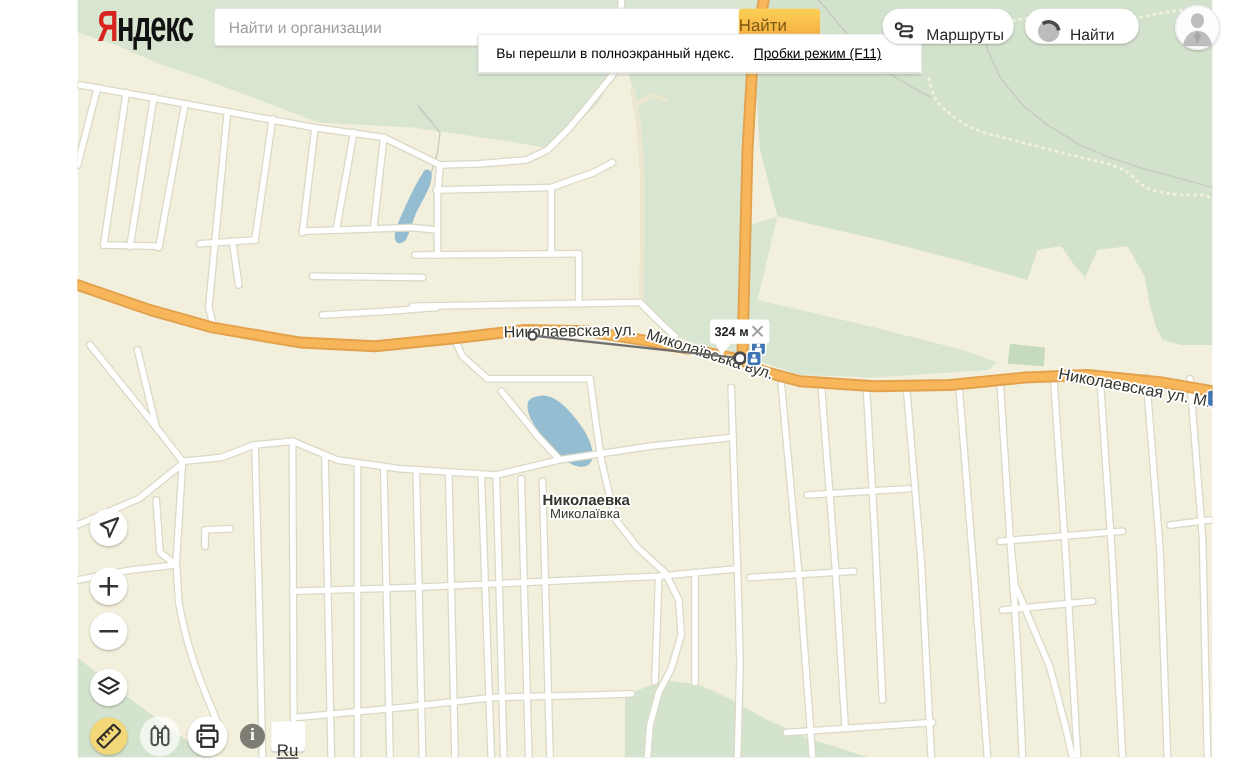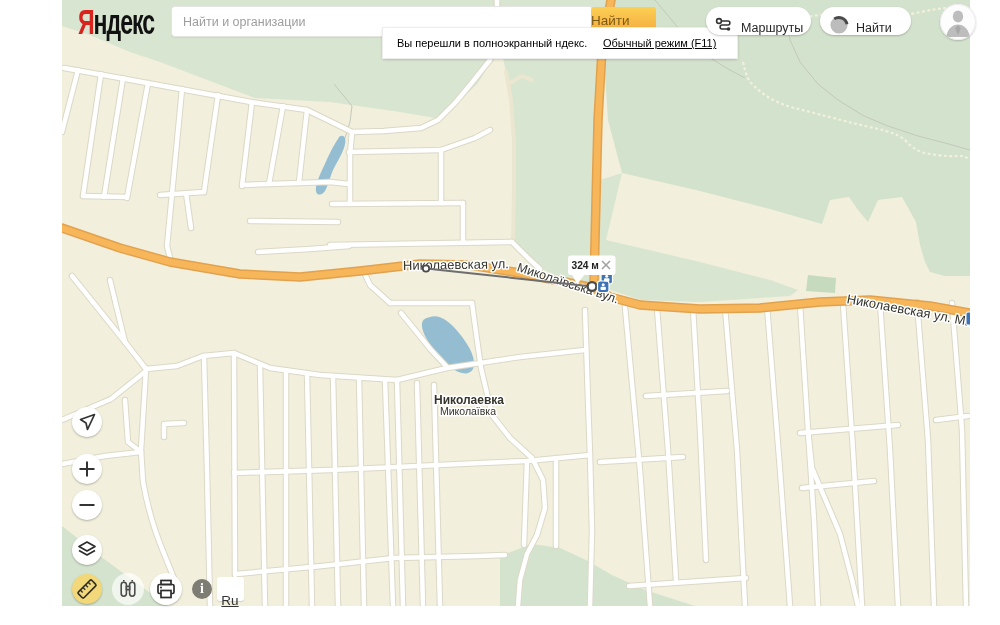--- a/index.html
+++ b/index.html
@@ -167,21 +167,21 @@
 
 <div id="searchbox" style="position:absolute;left:172px;top:7px;width:420px;height:29px;background:#fff;border-radius:2px;box-shadow:0 1px 2px rgba(0,0,0,.18);border:0;outline:1px solid #e4e4e0;">
   <div style="position:absolute;left:11px;top:8px;font-size:12.5px;color:#9d9d9d;">Найти и организации</div>
 </div>
 <div id="findbtn" style="position:absolute;left:591px;top:7px;width:65px;height:27px;border-radius:3px;background:linear-gradient(#fccf55,#f4a93c);">
   <div style="text-align:left;font-size:13.5px;color:#7c5a14;margin-top:6px;">Найти</div>
 </div>
 
 <div id="notif" style="position:absolute;left:383px;top:28px;width:354px;height:30px;background:#fff;box-shadow:0 1px 3px rgba(0,0,0,.3);outline:1px solid #ededed;">
   <div style="position:absolute;left:14px;top:9px;font-size:11px;color:#000;white-space:nowrap;">Вы перешли в полноэкранный ндекс.</div>
-  <div style="position:absolute;left:220px;top:9px;font-size:11px;color:#000;text-decoration:underline;white-space:nowrap;">Обычный режим (F11)</div>
+  <div style="position:absolute;left:220px;top:9px;font-size:11px;color:#000;text-decoration:underline;white-space:nowrap;">Пробки режим (F11)</div>
 </div>
 
 <div class="pill" style="left:706px;top:7px;width:105px;">
   <svg width="20" height="18" viewBox="0 0 20 18" style="margin-left:9px;">
     <circle cx="4" cy="4" r="2.4" fill="none" stroke="#333" stroke-width="1.6"></circle>
     <path d="M6.5,4 L13,4 C15.5,4 15.5,8 13,8 L7,8 C4.5,8 4.5,12 7,12 L12,12" fill="none" stroke="#333" stroke-width="1.6"></path>
     <circle cx="13.5" cy="12" r="1.8" fill="#333"></circle>
   </svg>
   <span style="margin-left:6px;">Маршруты</span>
 </div>

